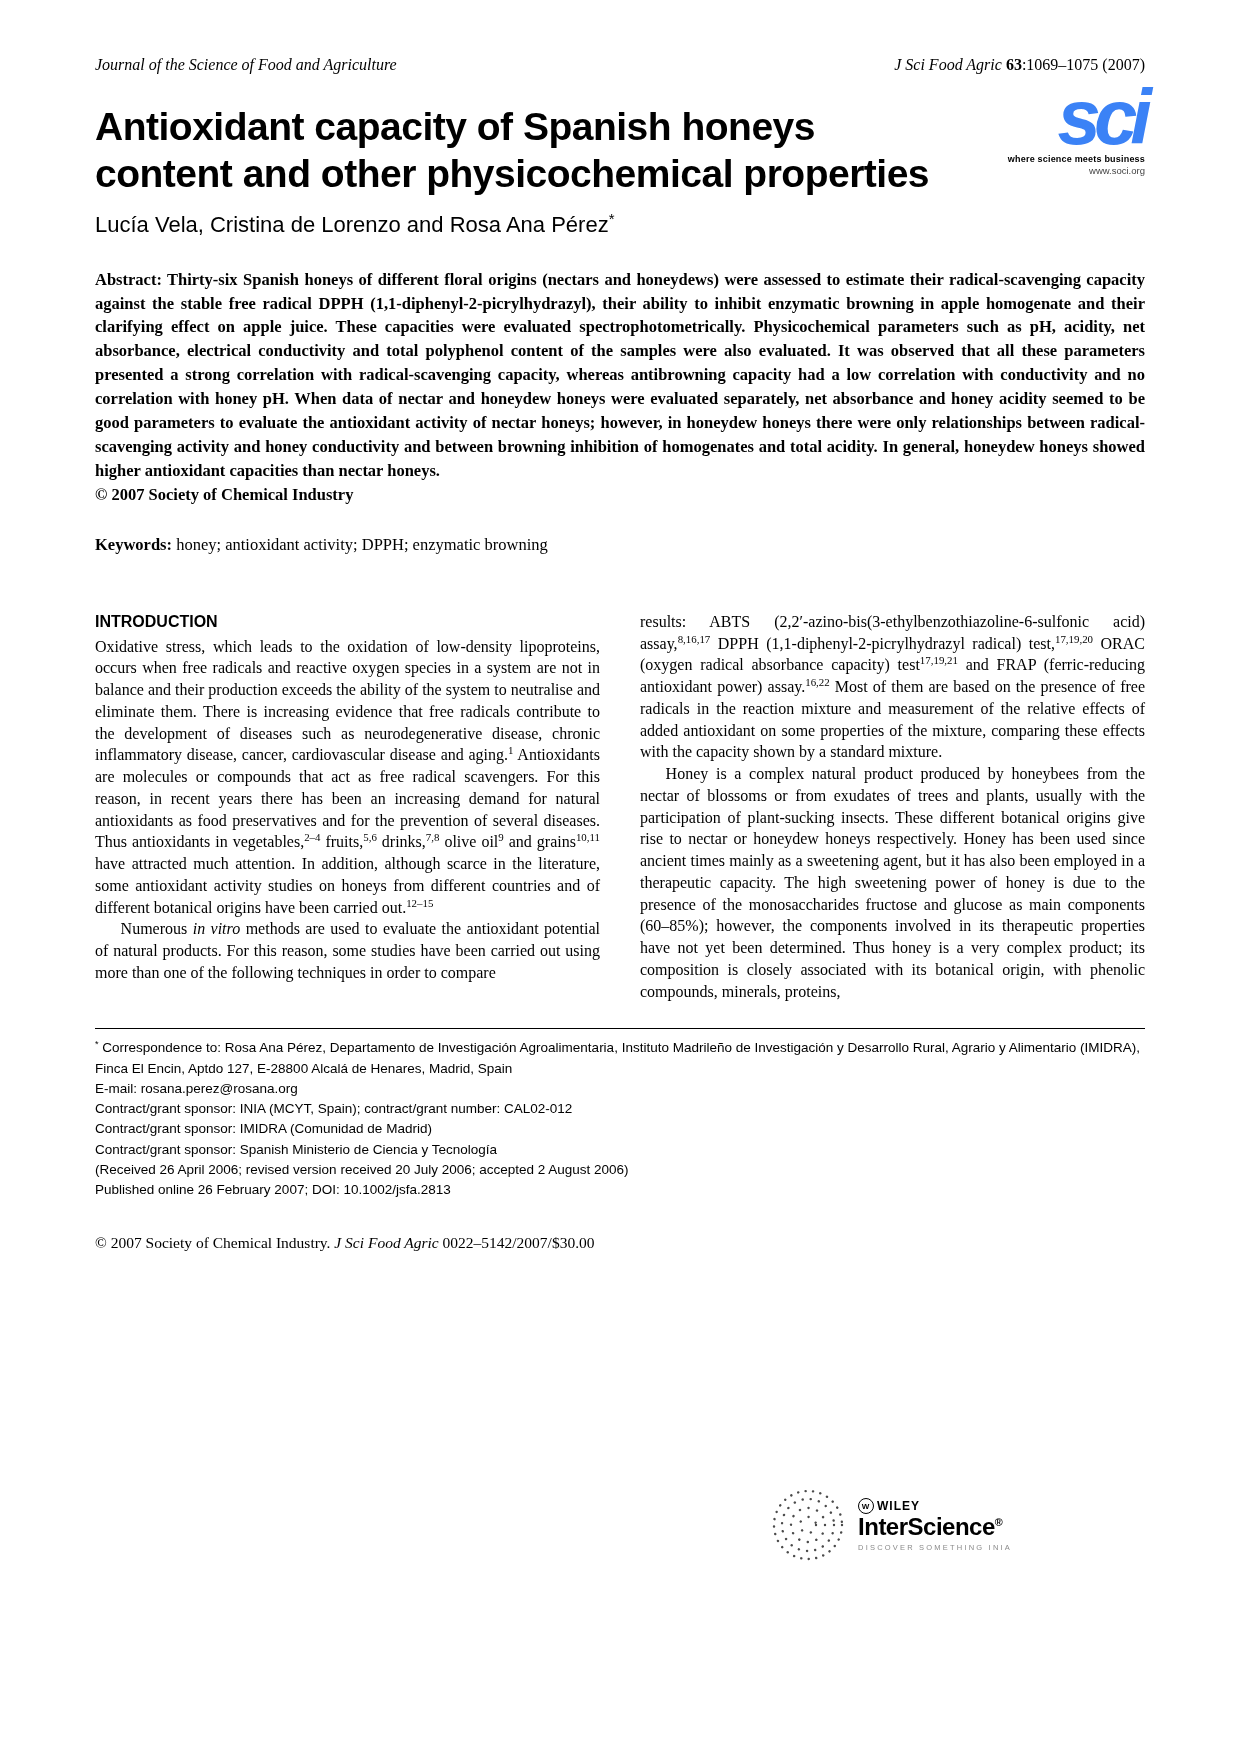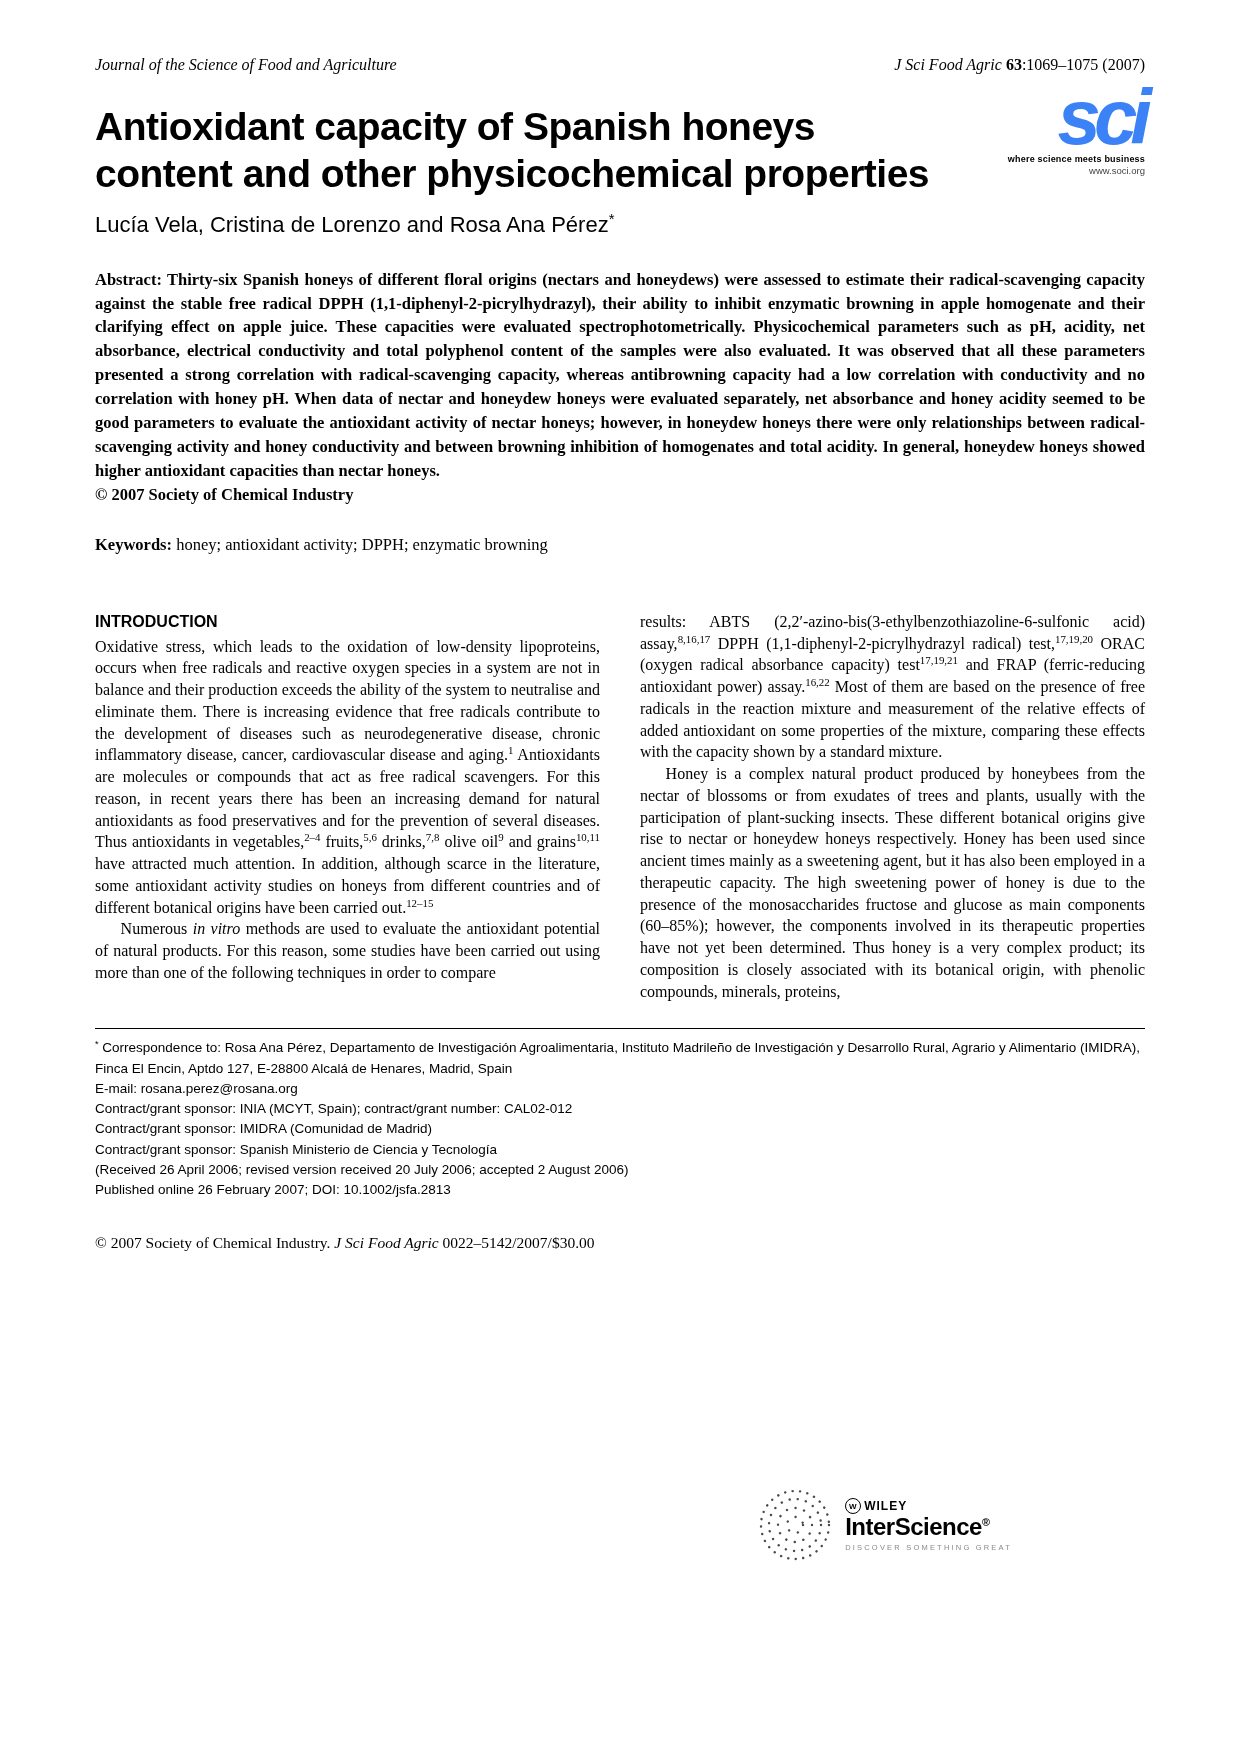--- a/index.html
+++ b/index.html
@@ -206,17 +206,17 @@
         <circle cx="40" cy="40" r="17" stroke-dasharray="0.1 8.8"></circle>
         <circle cx="40" cy="40" r="8" stroke-dasharray="0.1 9.4"></circle>
       </g>
     </svg>
     <div class="wiley-text">
       <div class="wiley-brand-row">
         <span class="wiley-colophon">W</span>
         <span>WILEY</span>
       </div>
       <div class="wiley-name">InterScience<sup>®</sup></div>
-      <div class="wiley-tagline">DISCOVER SOMETHING GREAT</div>
+      <div class="wiley-tagline">DISCOVER SOMETHING INIA</div>
     </div>
   </div>
 
 </div>
 
 </body></html>

